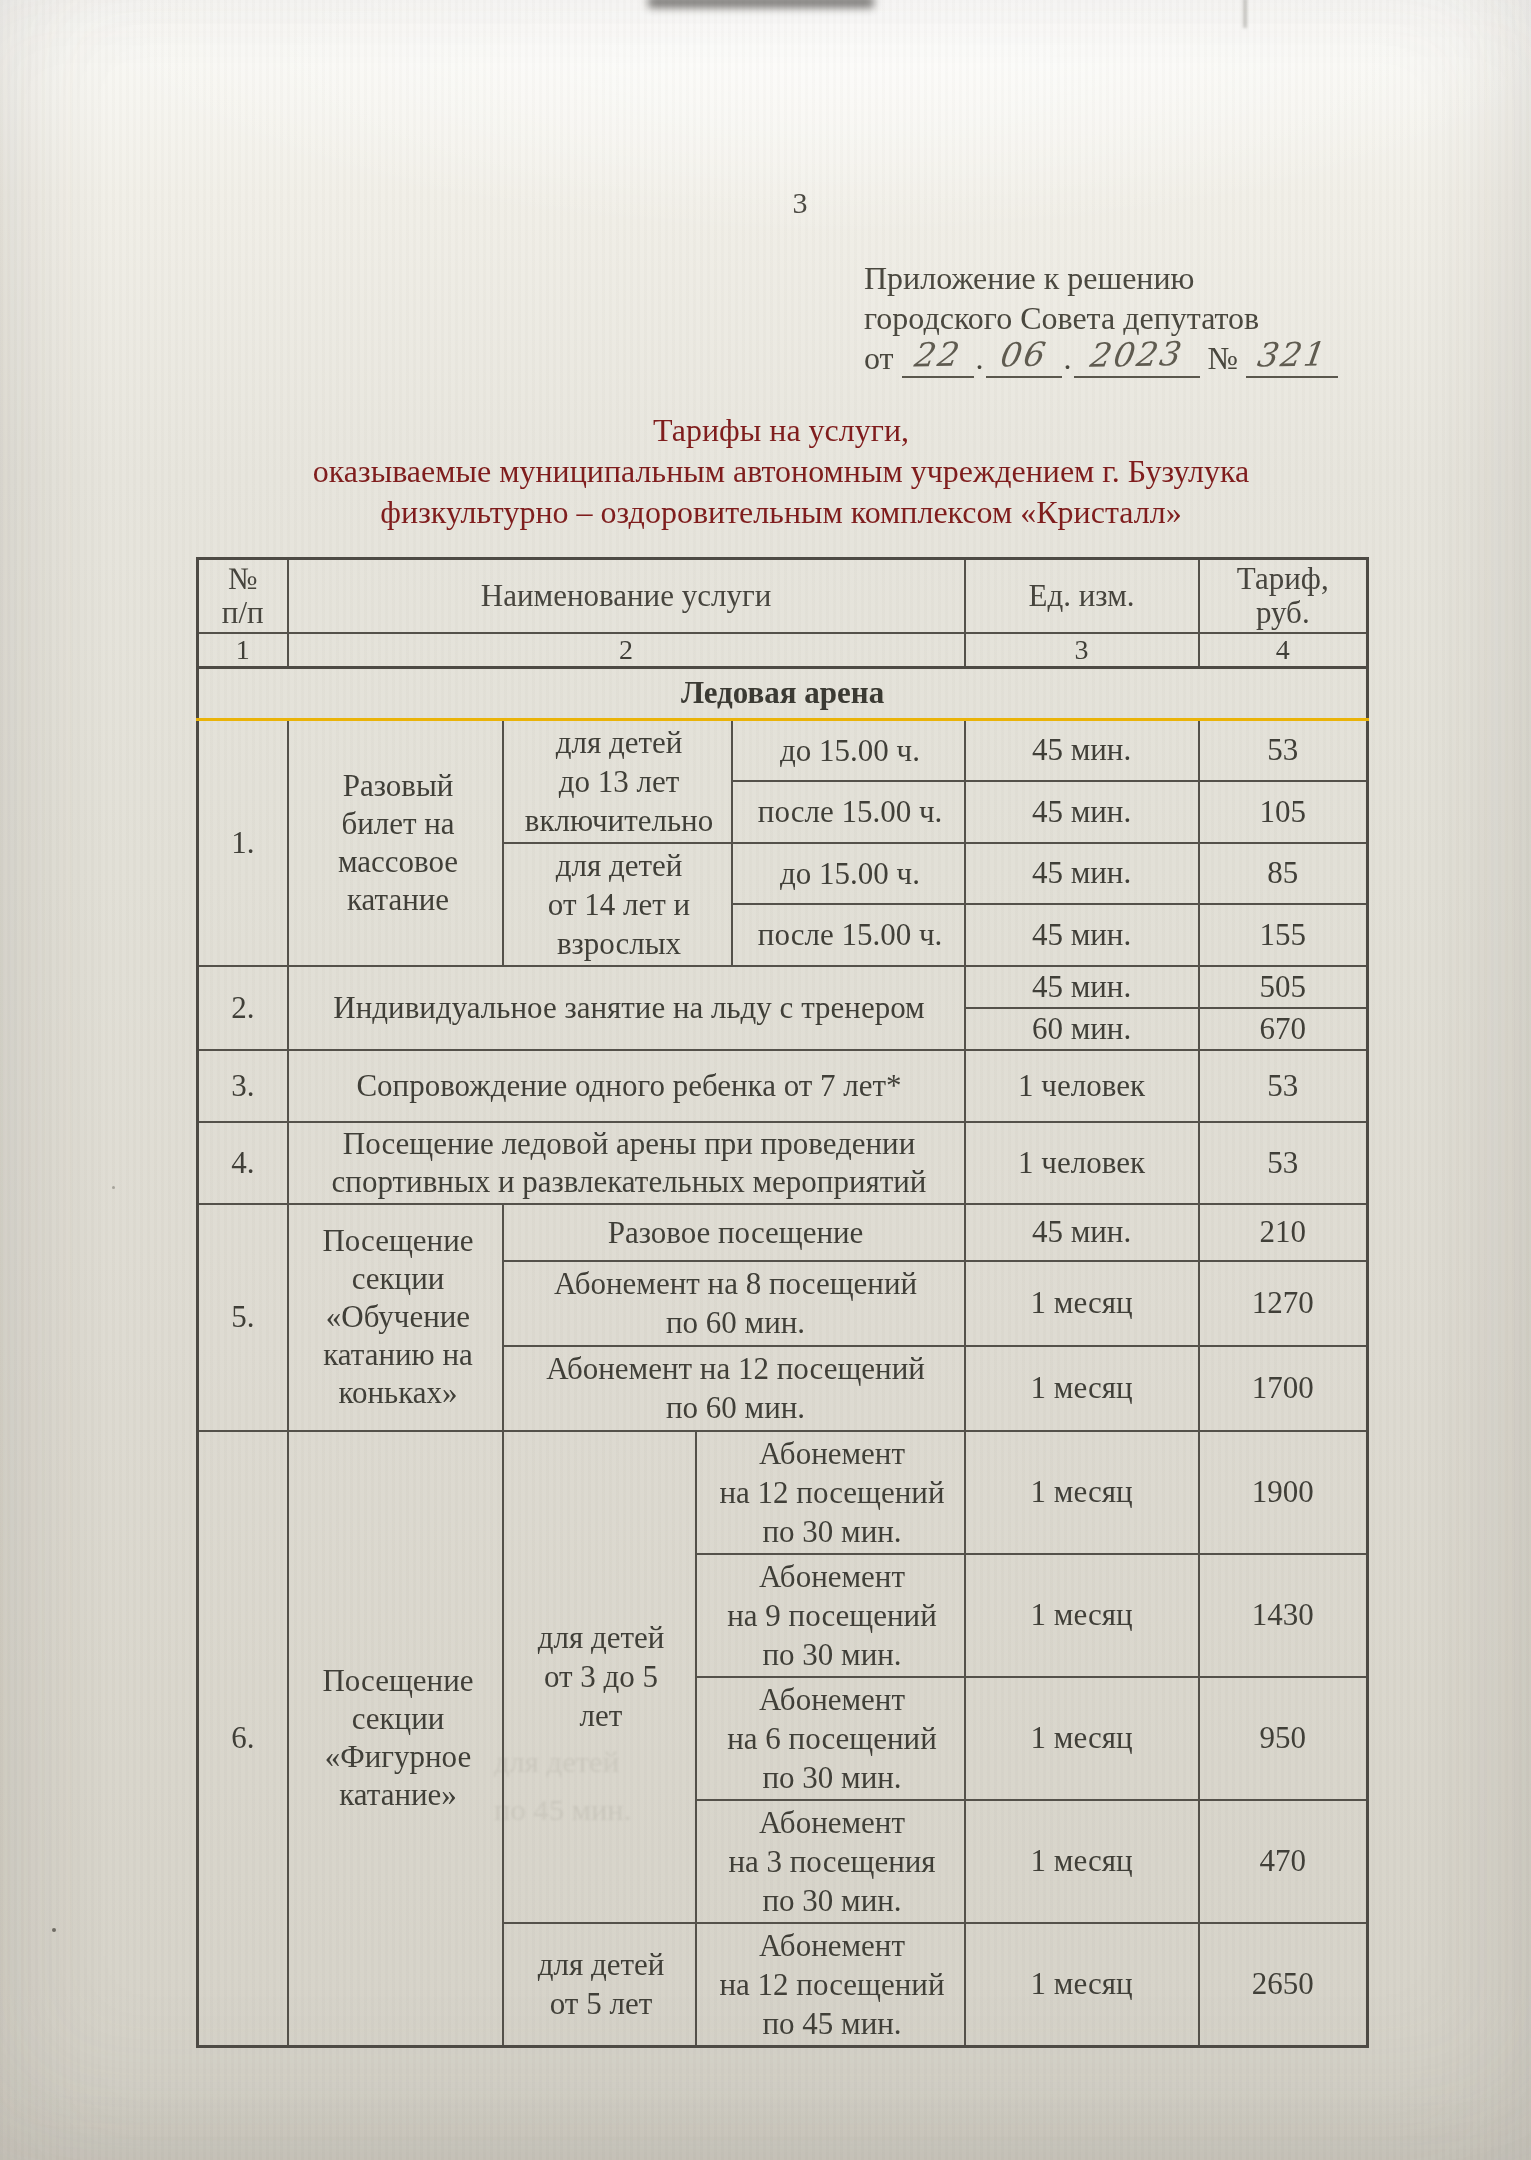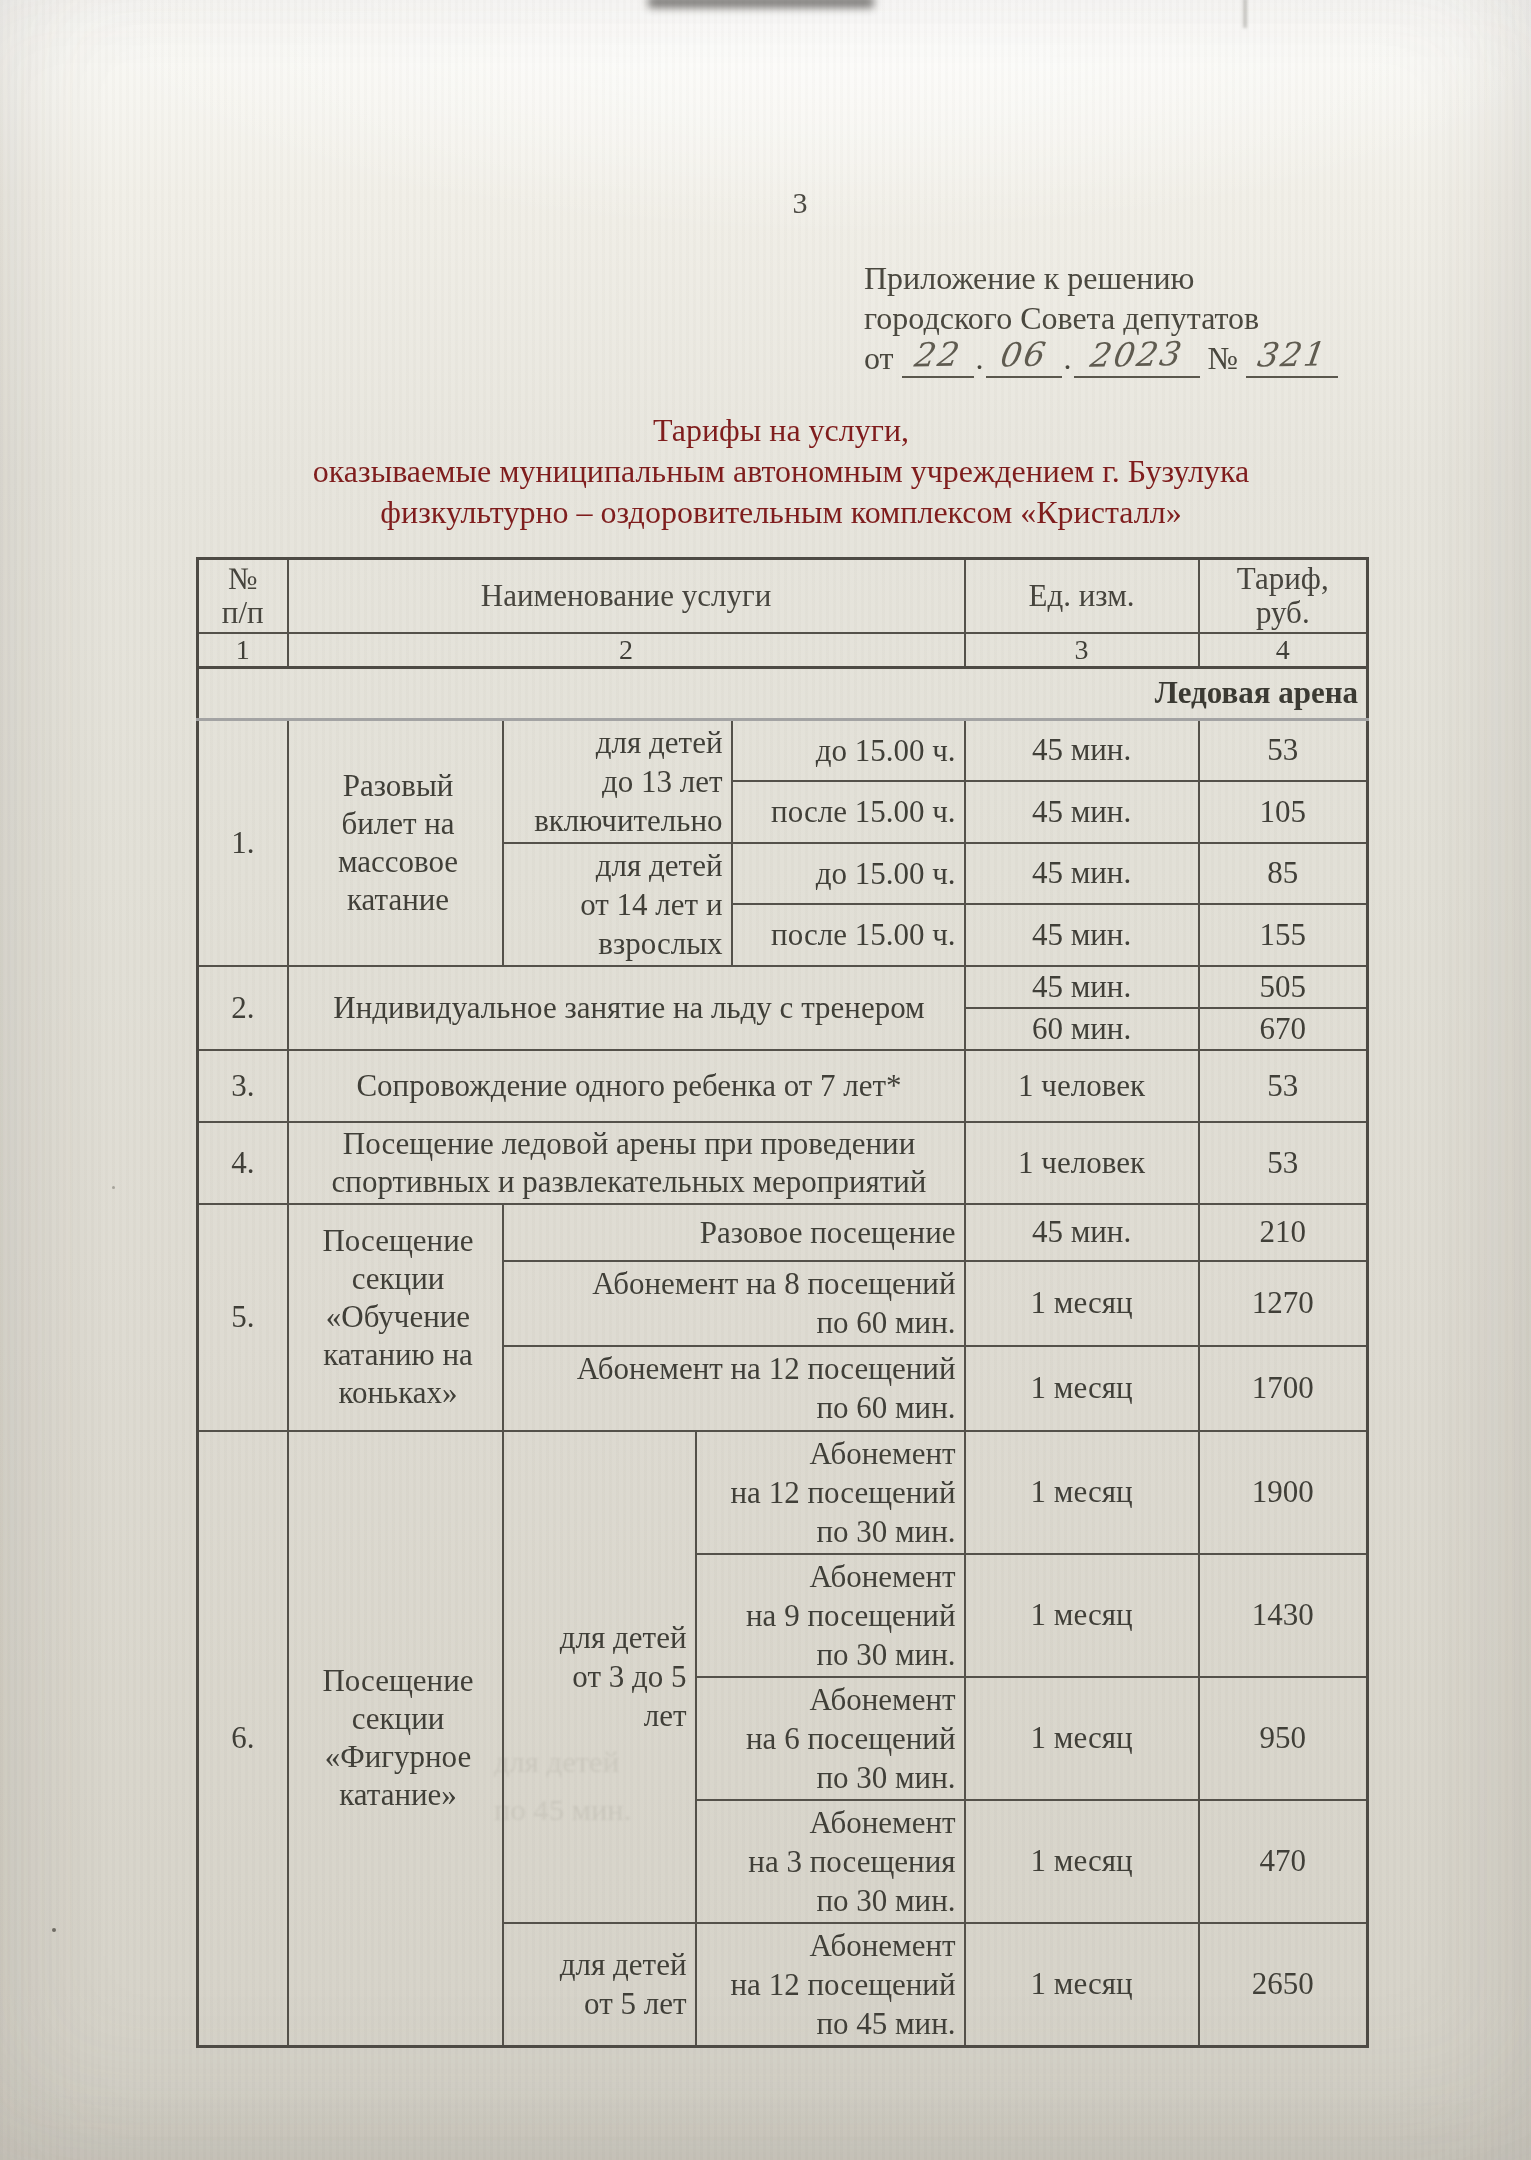--- a/index.html
+++ b/index.html
@@ -36,22 +36,22 @@
 
   .doc-title{position:absolute;left:100px;top:410px;width:1362px;text-align:center;font-size:32px;line-height:41px;color:#7f1d1d;}
 
   .tariff-table{position:absolute;left:196px;top:557px;width:1170px;border-collapse:collapse;table-layout:fixed;
     font-size:31px;color:#403f38;}
   .tariff-table td,.tariff-table th{border:2px solid #54514a;vertical-align:middle;padding:2px 8px;font-weight:normal;overflow:hidden;}
   .tariff-table{border:3px solid #4d4a44;}
   .pre{white-space:pre-line;}
   .c{text-align:center;}
   .name-cell{text-align:center;padding-left:14px !important;line-height:38px;}
-  .svc{text-align:right;padding-left:12px !important;line-height:39px;}
-  .section-row td{font-weight:bold;text-align:right;color:#3b3a33;border-top:3px solid #4d4a44;border-bottom:3px solid #a3a3a3;}
+  .svc{text-align:center;padding-left:12px !important;line-height:39px;}
+  .section-row td{font-weight:bold;text-align:center;color:#3b3a33;border-top:3px solid #4d4a44;border-bottom:3px solid #eab308;}
   .hdr{text-align:center;line-height:34px;color:#47453e;}
   .nums-row td{font-size:28px;text-align:center;line-height:28px;padding:0 8px;}
 
   tr.h-header{height:72px;}
   tr.h-nums{height:34px;}
   tr.h-section{height:52px;}
   tr.h-r1{height:61px;}
   tr.h-r2{height:41px;}
   tr.h-r3{height:72px;}
   tr.h-r4{height:78px;}

